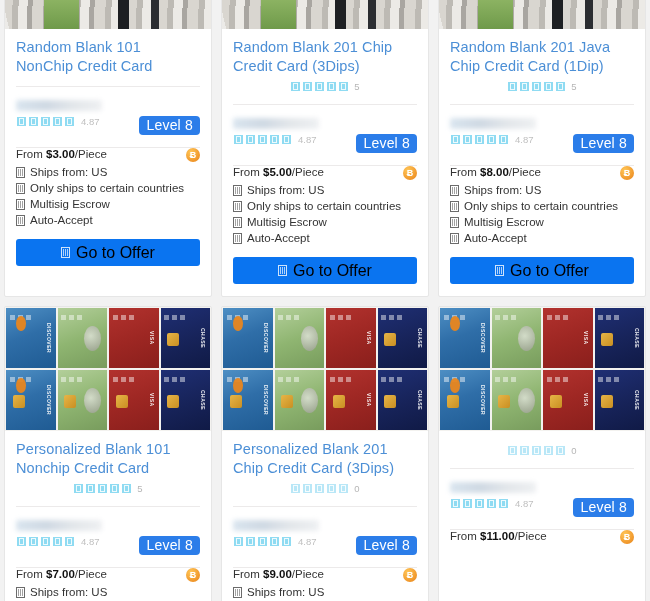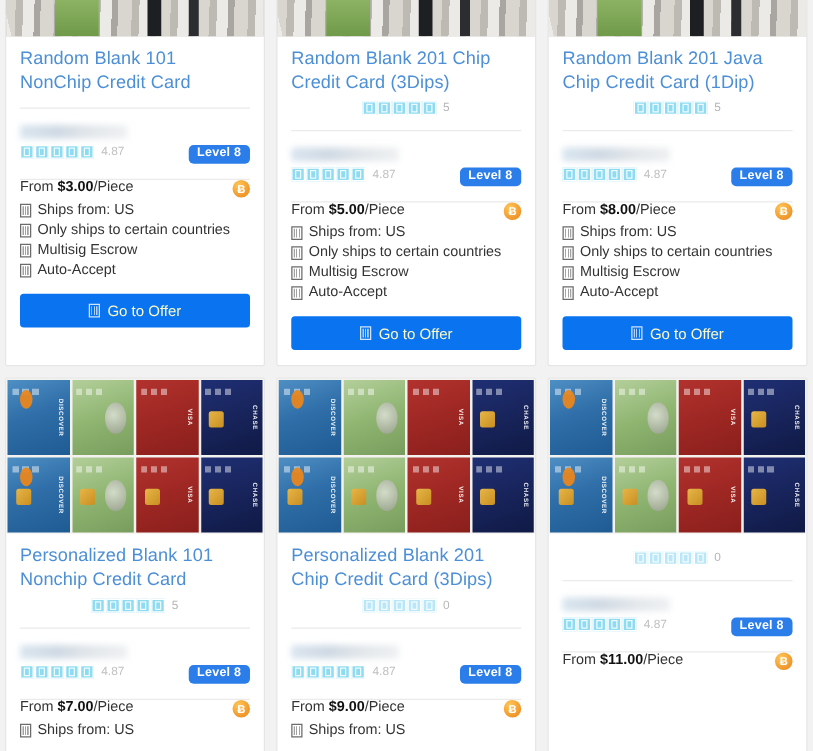--- a/index.html
+++ b/index.html
@@ -122,22 +122,22 @@
     filter: blur(2.5px);
     border-radius: 2px;
     margin-bottom: 5px;
   }
   .vendor-line { display:flex; }
   .vendor-rating { color:#c0c0c0; font-size:9.5px; margin-left:6px; }
   .level-badge {
     margin-left:auto;
     background:#2b7de9;
     color:#ffffff;
-    font-size:10px;
-    font-weight:bold;
+    font-size:14px;
+    font-weight:normal;
     padding:2px 7px 3px 7px;
     border-radius:4px;
     letter-spacing:.2px;
     line-height:1;
   }
 
   .hr2 { height:1px; background:#eceaea; margin:12px 0 0 0; }
 
   .price-row {
     display:flex; align-items:flex-start;
@@ -169,25 +169,25 @@
     position:absolute; left:1px; top:1px; right:1px; bottom:1px;
     background:
       linear-gradient(90deg,#8a8a8a 0 1px,transparent 1px 2px,#8a8a8a 2px 3px,transparent 3px 4px,#8a8a8a 4px 5px);
     opacity:.8;
   }
 
   .offer-btn {
     margin-top: 13px;
     height: 27px;
     background: #0a74f0;
-    color:#fef9c3;
+    color:#000000;
     border-radius:3px;
     display:flex; align-items:center; justify-content:center;
     gap:6px;
-    font-size:12px;
+    font-size:16px;
     cursor:pointer;
     user-select:none;
   }
   .offer-btn .tofu {
     border-color:#cfe3fb;
     background:#0a74f0;
   }
   .offer-btn .tofu::after {
     background: linear-gradient(90deg,#d7e8fd 0 1px,transparent 1px 2px,#d7e8fd 2px 3px,transparent 3px 4px,#d7e8fd 4px 5px);
   }

